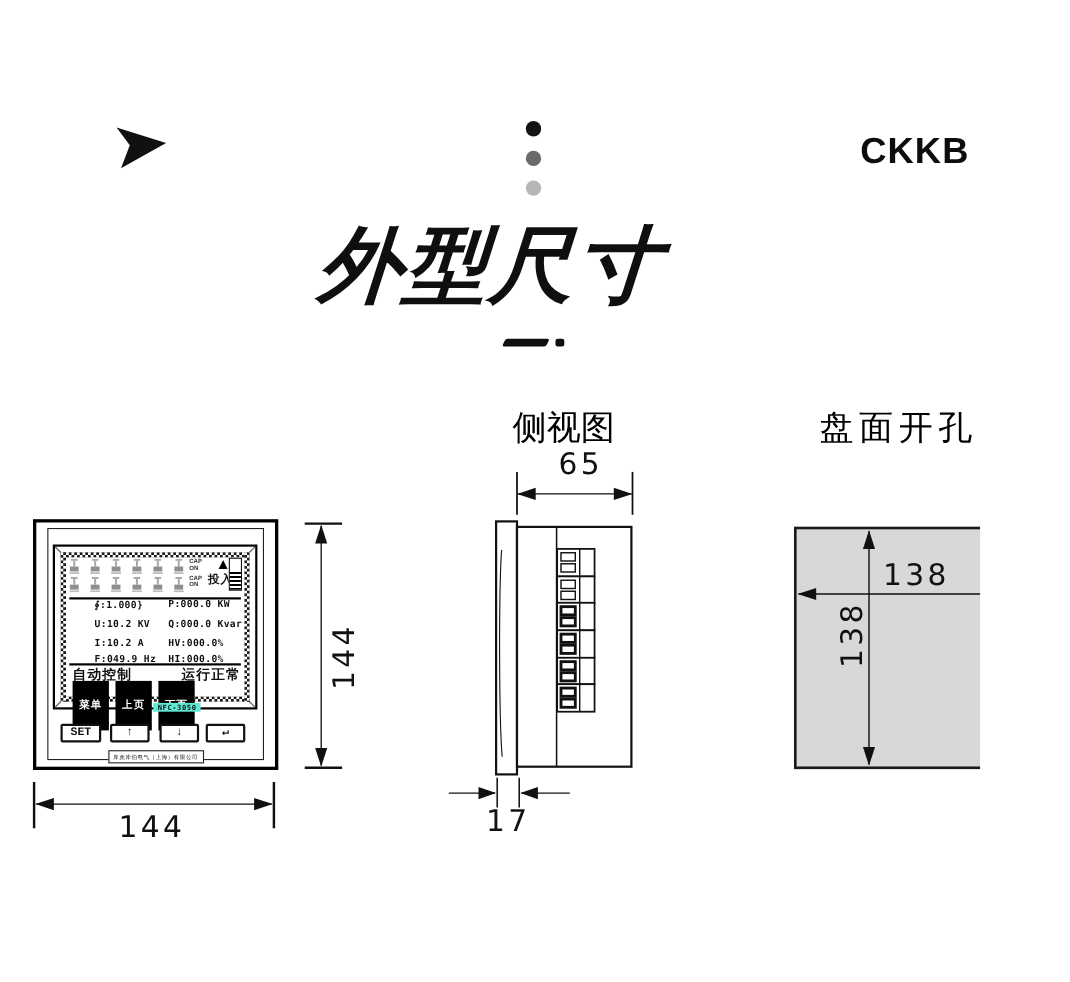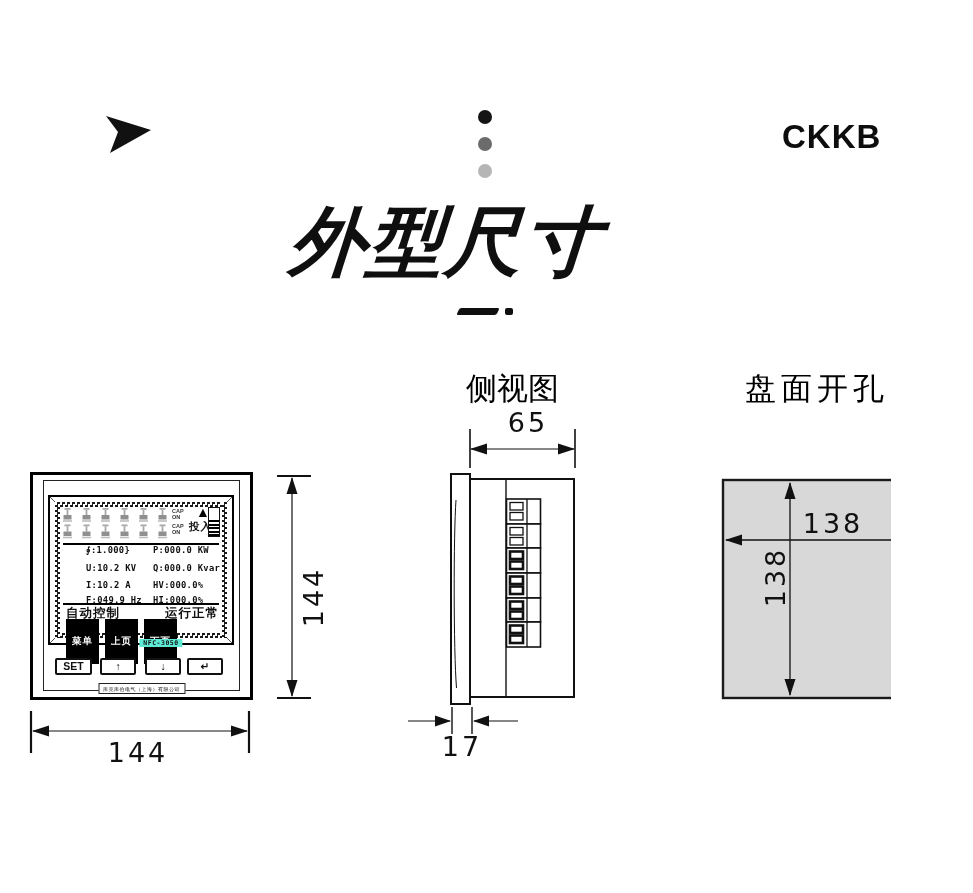--- a/index.html
+++ b/index.html
@@ -44,21 +44,21 @@
   .sep{position:absolute;left:3px;right:3px;height:1.5px;background:#000;}
   .rrow{position:absolute;left:0;right:0;height:12px;font-family:"DejaVu Sans Mono",monospace;
         font-size:8.8px;font-weight:bold;letter-spacing:.3px;white-space:nowrap;}
   .rl{position:absolute;left:26px;} .rr{position:absolute;left:93px;}
   .status{position:absolute;left:6px;right:3px;top:98px;display:flex;justify-content:space-between;
           font-size:12.5px;font-weight:bold;letter-spacing:1px;}
   .chips{position:absolute;left:6px;top:112px;display:flex;gap:6px;}
   .chip{background:#000;color:#fff;font-size:9.5px;font-weight:bold;padding:16px 6px;letter-spacing:1px;}
   .model{position:absolute;left:50%;bottom:-13.5px;transform:translateX(-50%);background:#5eead4;padding:0 4px;
          font-size:6.5px;font-weight:bold;letter-spacing:.5px;z-index:2;font-family:"DejaVu Sans Mono",monospace;white-space:nowrap;margin-left:20px;}
-  .keys{position:absolute;left:0;top:183px;right:0;height:17px;}
+  .keys{position:absolute;left:0;top:183px;right:0;height:17px;font-family:Liberation Mono, monospace;}
   .key{position:absolute;height:13px;border:2px solid #111;border-radius:2px;text-align:center;
        font-size:10.5px;font-weight:bold;line-height:13px;background:#fff;}
   .company{position:absolute;bottom:3px;left:50%;transform:translateX(-50%);border:1px solid #222;background:#fff;
            font-size:5px;padding:1.5px 4px;white-space:nowrap;z-index:2;letter-spacing:.5px;}
 
   svg{display:block;}
   #lines{position:absolute;left:0;top:0;pointer-events:none;}
 </style>
 </head>
 <body>

